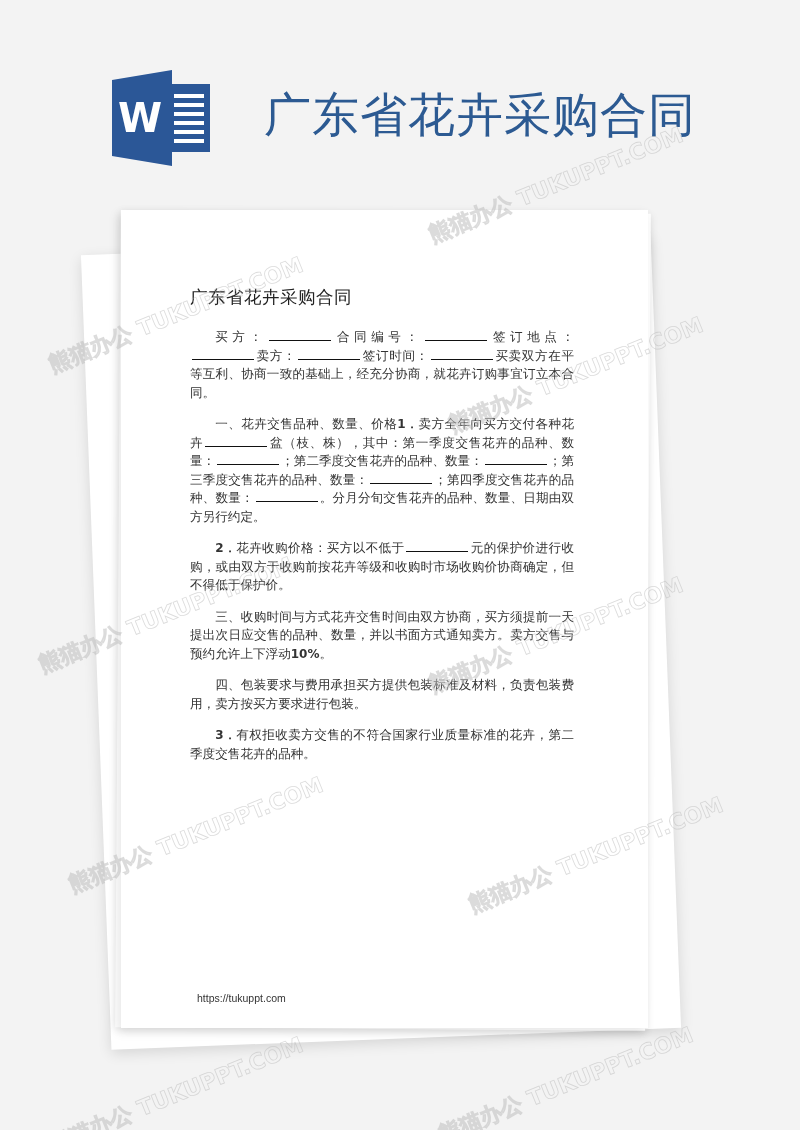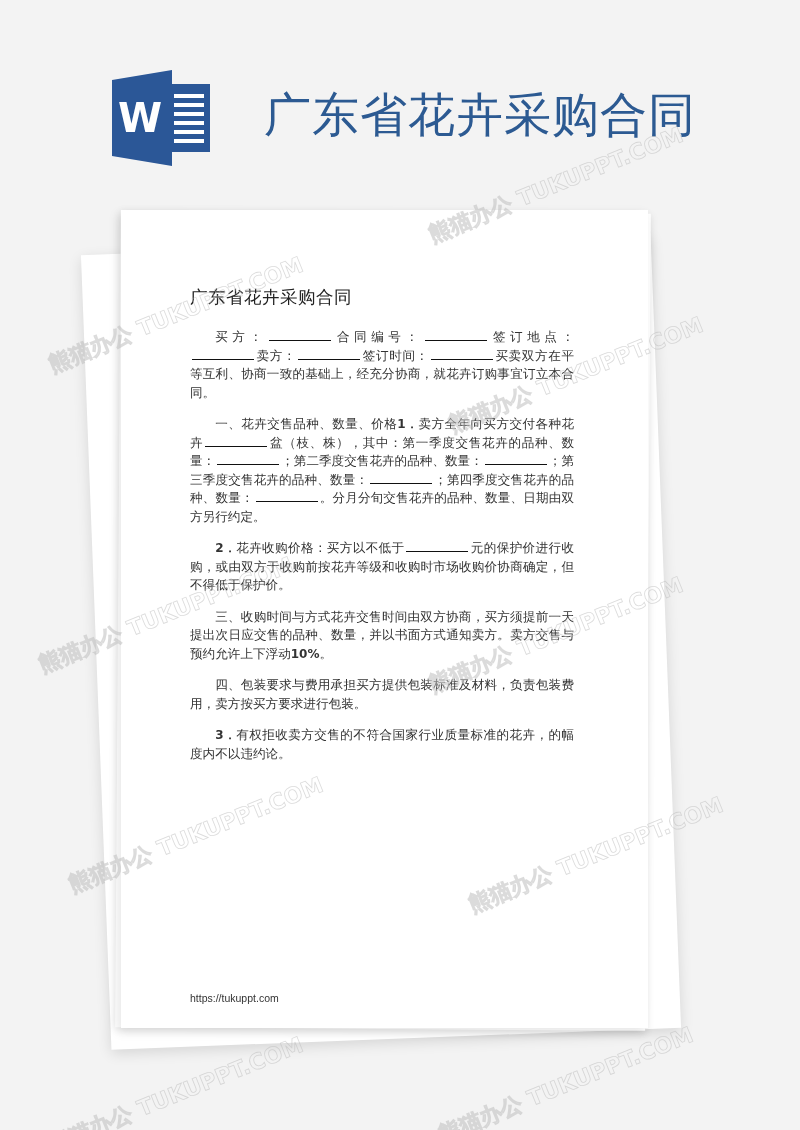--- a/index.html
+++ b/index.html
@@ -37,21 +37,21 @@
       position: absolute; left: 69px; top: 118px; width: 384px;
       font-size: 12.6px; line-height: 18.5px; color: #333; text-align: justify;
     }
     .doc-body p { margin: 0 0 13px 0; text-indent: 2em; }
     .blank {
       display: inline-block; width: 62px; border-bottom: 1.4px solid #111;
       height: 12px; vertical-align: baseline; margin: 0 2px;
     }
     .num { font-family: "DejaVu Sans", "Liberation Sans", sans-serif; font-weight: bold; font-size: 12px; }
     .footer-url {
-      position: absolute; left: 69px; top: 782px;
+      position: absolute; left: 76px; top: 782px;
       font-family: "Liberation Sans", "DejaVu Sans", sans-serif;
       font-size: 10.5px; color: #333;
     }
     .wm {
       position: absolute; font-family: "DejaVu Sans", sans-serif; font-weight: bold;
       font-size: 22px; color: rgba(255,255,255,0.0);
       -webkit-text-stroke: 0.8px rgba(190,190,190,0.55);
       transform: rotate(-22deg); white-space: nowrap; pointer-events: none;
     }
   </style>
@@ -79,21 +79,21 @@
 <div class="sheet-mid"></div>
 
 <div class="sheet">
   <div class="doc-title">广东省花卉采购合同</div>
   <div class="doc-body" id="doc-body">
       <p><span>买方：</span><span class="blank"></span><span>合同编号：</span><span class="blank"></span><span>签订地点：</span><span class="blank"></span><span>卖方：</span><span class="blank"></span><span>签订时间：</span><span class="blank"></span><span>买卖双方在平等互利、协商一致的基础上，经充分协商，就花卉订购事宜订立本合同。</span></p>
       <p><span>一、花卉交售品种、数量、价格</span><span class="num">1．</span><span>卖方全年向买方交付各种花卉</span><span class="blank"></span><span>盆（枝、株），其中：第一季度交售花卉的品种、数量：</span><span class="blank"></span><span>；第二季度交售花卉的品种、数量：</span><span class="blank"></span><span>；第三季度交售花卉的品种、数量：</span><span class="blank"></span><span>；第四季度交售花卉的品种、数量：</span><span class="blank"></span><span>。分月分旬交售花卉的品种、数量、日期由双方另行约定。</span></p>
       <p><span class="num">2．</span><span>花卉收购价格：买方以不低于</span><span class="blank"></span><span>元的保护价进行收购，或由双方于收购前按花卉等级和收购时市场收购价协商确定，但不得低于保护价。</span></p>
       <p><span>三、收购时间与方式花卉交售时间由双方协商，买方须提前一天提出次日应交售的品种、数量，并以书面方式通知卖方。卖方交售与预约允许上下浮动</span><span class="num">10%</span><span>。</span></p>
       <p><span>四、包装要求与费用承担买方提供包装标准及材料，负责包装费用，卖方按买方要求进行包装。</span></p>
-      <p><span class="num">3．</span><span>有权拒收卖方交售的不符合国家行业质量标准的花卉，的幅度内不以违约论。</span></p>
+      <p><span class="num">3．</span><span>有权拒收卖方交售的不符合国家行业质量标准的花卉，第二季度交售花卉的品种。</span></p>
     </div>
   <div class="footer-url">https://tukuppt.com</div>
 </div>
 
 <div id="wm-layer">
     <div class="wm" style="left: 420px; top: 170px;">熊猫办公 TUKUPPT.COM</div>
     <div class="wm" style="left: 40px; top: 300px;">熊猫办公 TUKUPPT.COM</div>
     <div class="wm" style="left: 440px; top: 360px;">熊猫办公 TUKUPPT.COM</div>
     <div class="wm" style="left: 30px; top: 600px;">熊猫办公 TUKUPPT.COM</div>
     <div class="wm" style="left: 420px; top: 620px;">熊猫办公 TUKUPPT.COM</div>

